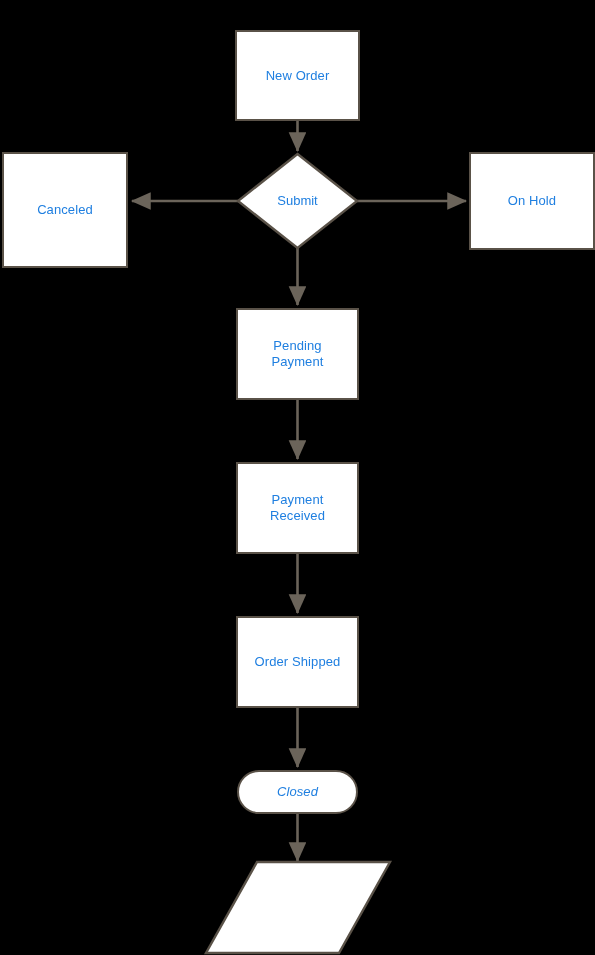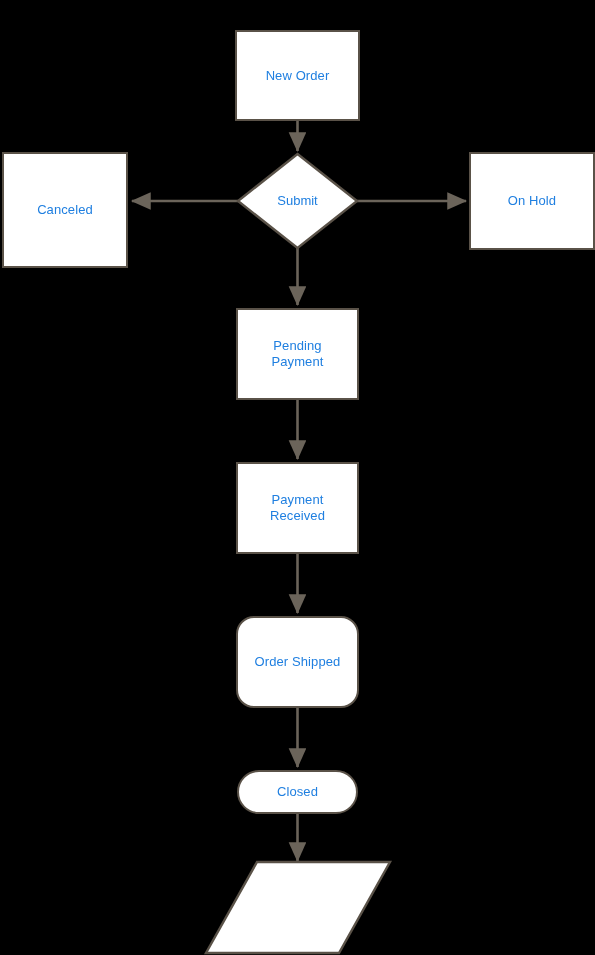--- a/index.html
+++ b/index.html
@@ -122,22 +122,22 @@
   <div class="node node-rect" style="left:236px; top:308px; width:123px; height:92px;">
     <span>Pending
 Payment</span>
   </div>
 
   <div class="node node-rect" style="left:236px; top:462px; width:123px; height:92px;">
     <span>Payment
 Received</span>
   </div>
 
-  <div class="node node-rect" style="left:236px; top:616px; width:123px; height:92px;border-radius:18px;">
+  <div class="node node-rect" style="left:236px; top:616px; width:123px; height:92px;">
     <span>Order Shipped</span>
   </div>
 
-  <div class="node node-stadium" style="left:237px; top:770px; width:121px; height:44px;">
+  <div class="node node-stadium" style="left:237px; top:770px; width:121px; height:44px;font-style:italic;">
     <span>Closed</span>
   </div>
 
 
 </div>
 
 </body></html>

